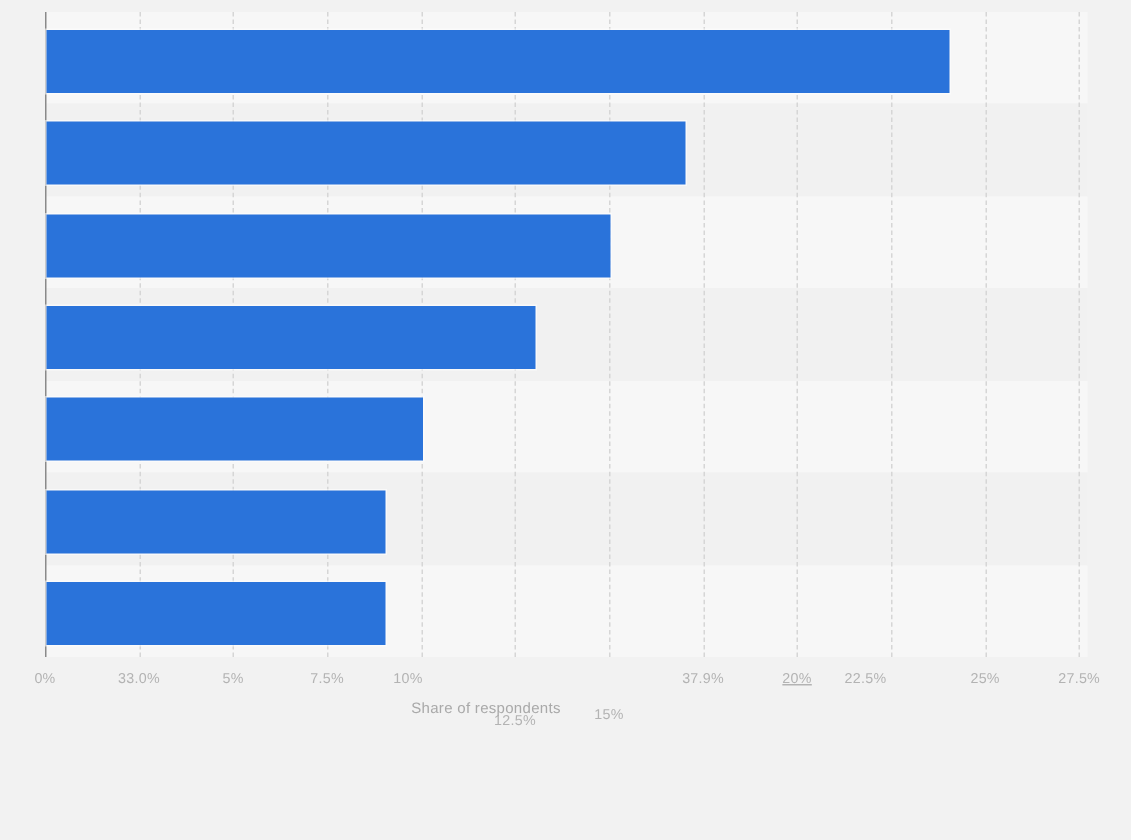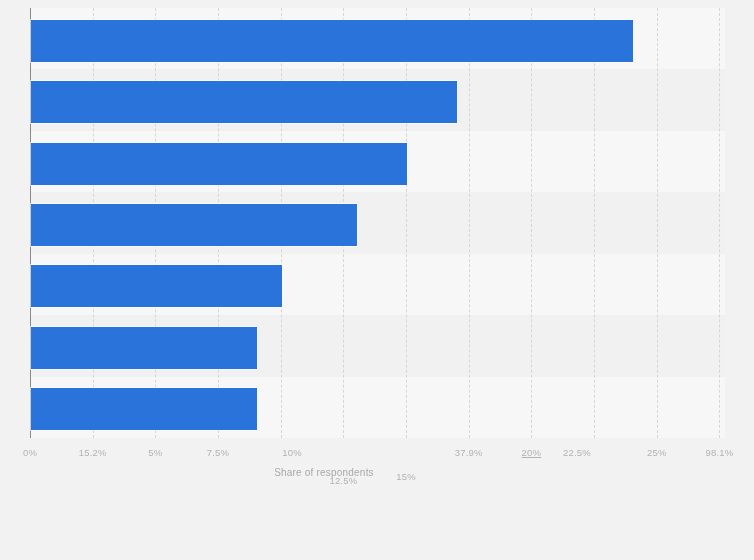--- a/index.html
+++ b/index.html
@@ -132,30 +132,30 @@
         <div class="bar" title="15%" style="left: 1px; top: 134.571px; width: 376.05px; height: 42px; background: rgb(42, 115, 218);"></div>
         <div class="bar" title="13%" style="left: 1px; top: 196px; width: 325.91px; height: 42px; background: rgb(42, 115, 218);"></div>
         <div class="bar" title="10%" style="left: 1px; top: 257.429px; width: 250.7px; height: 42px; background: rgb(42, 115, 218);"></div>
         <div class="bar" title="9%" style="left: 1px; top: 318.857px; width: 225.63px; height: 42px; background: rgb(42, 115, 218);"></div>
         <div class="bar" title="9%" style="left: 1px; top: 380.286px; width: 225.63px; height: 42px; background: rgb(42, 115, 218);"></div>
       </div>
   </div>
 
   <div class="xaxis" id="xaxis">
       <span class="tick-label" style="left: 30px;">0%</span>
-      <span class="tick-label" style="left: 92.675px;">15.2%</span>
+      <span class="tick-label" style="left: 92.675px;">33.0%</span>
       <span class="tick-label" style="left: 155.35px;">5%</span>
       <span class="tick-label" style="left: 218.025px;">7.5%</span>
-      <span class="tick-label" style="left: 292px;">10%</span>
+      <span class="tick-label" style="left: 272px;">10%</span>
       <span class="tick-label" style="left: 343.375px; margin-top: 28px;">12.5%</span>
       <span class="tick-label" style="left: 406.05px; margin-top: 24px;">15%</span>
       <span class="tick-label" style="left: 468.725px;">37.9%</span>
       <span class="tick-label" style="left: 531.4px; text-decoration: underline;">20%</span>
       <span class="tick-label" style="left: 577px; text-align: center;">22.5%</span>
       <span class="tick-label" style="left: 656.75px;">25%</span>
-      <span class="tick-label" style="left: 719.425px;">98.1%</span>
+      <span class="tick-label" style="left: 719.425px;">27.5%</span>
     </div>
 
   <div class="axis-title">Share of respondents</div>
 
   <div class="footer-plate"></div>
 
 </div>
 
 </body></html>

